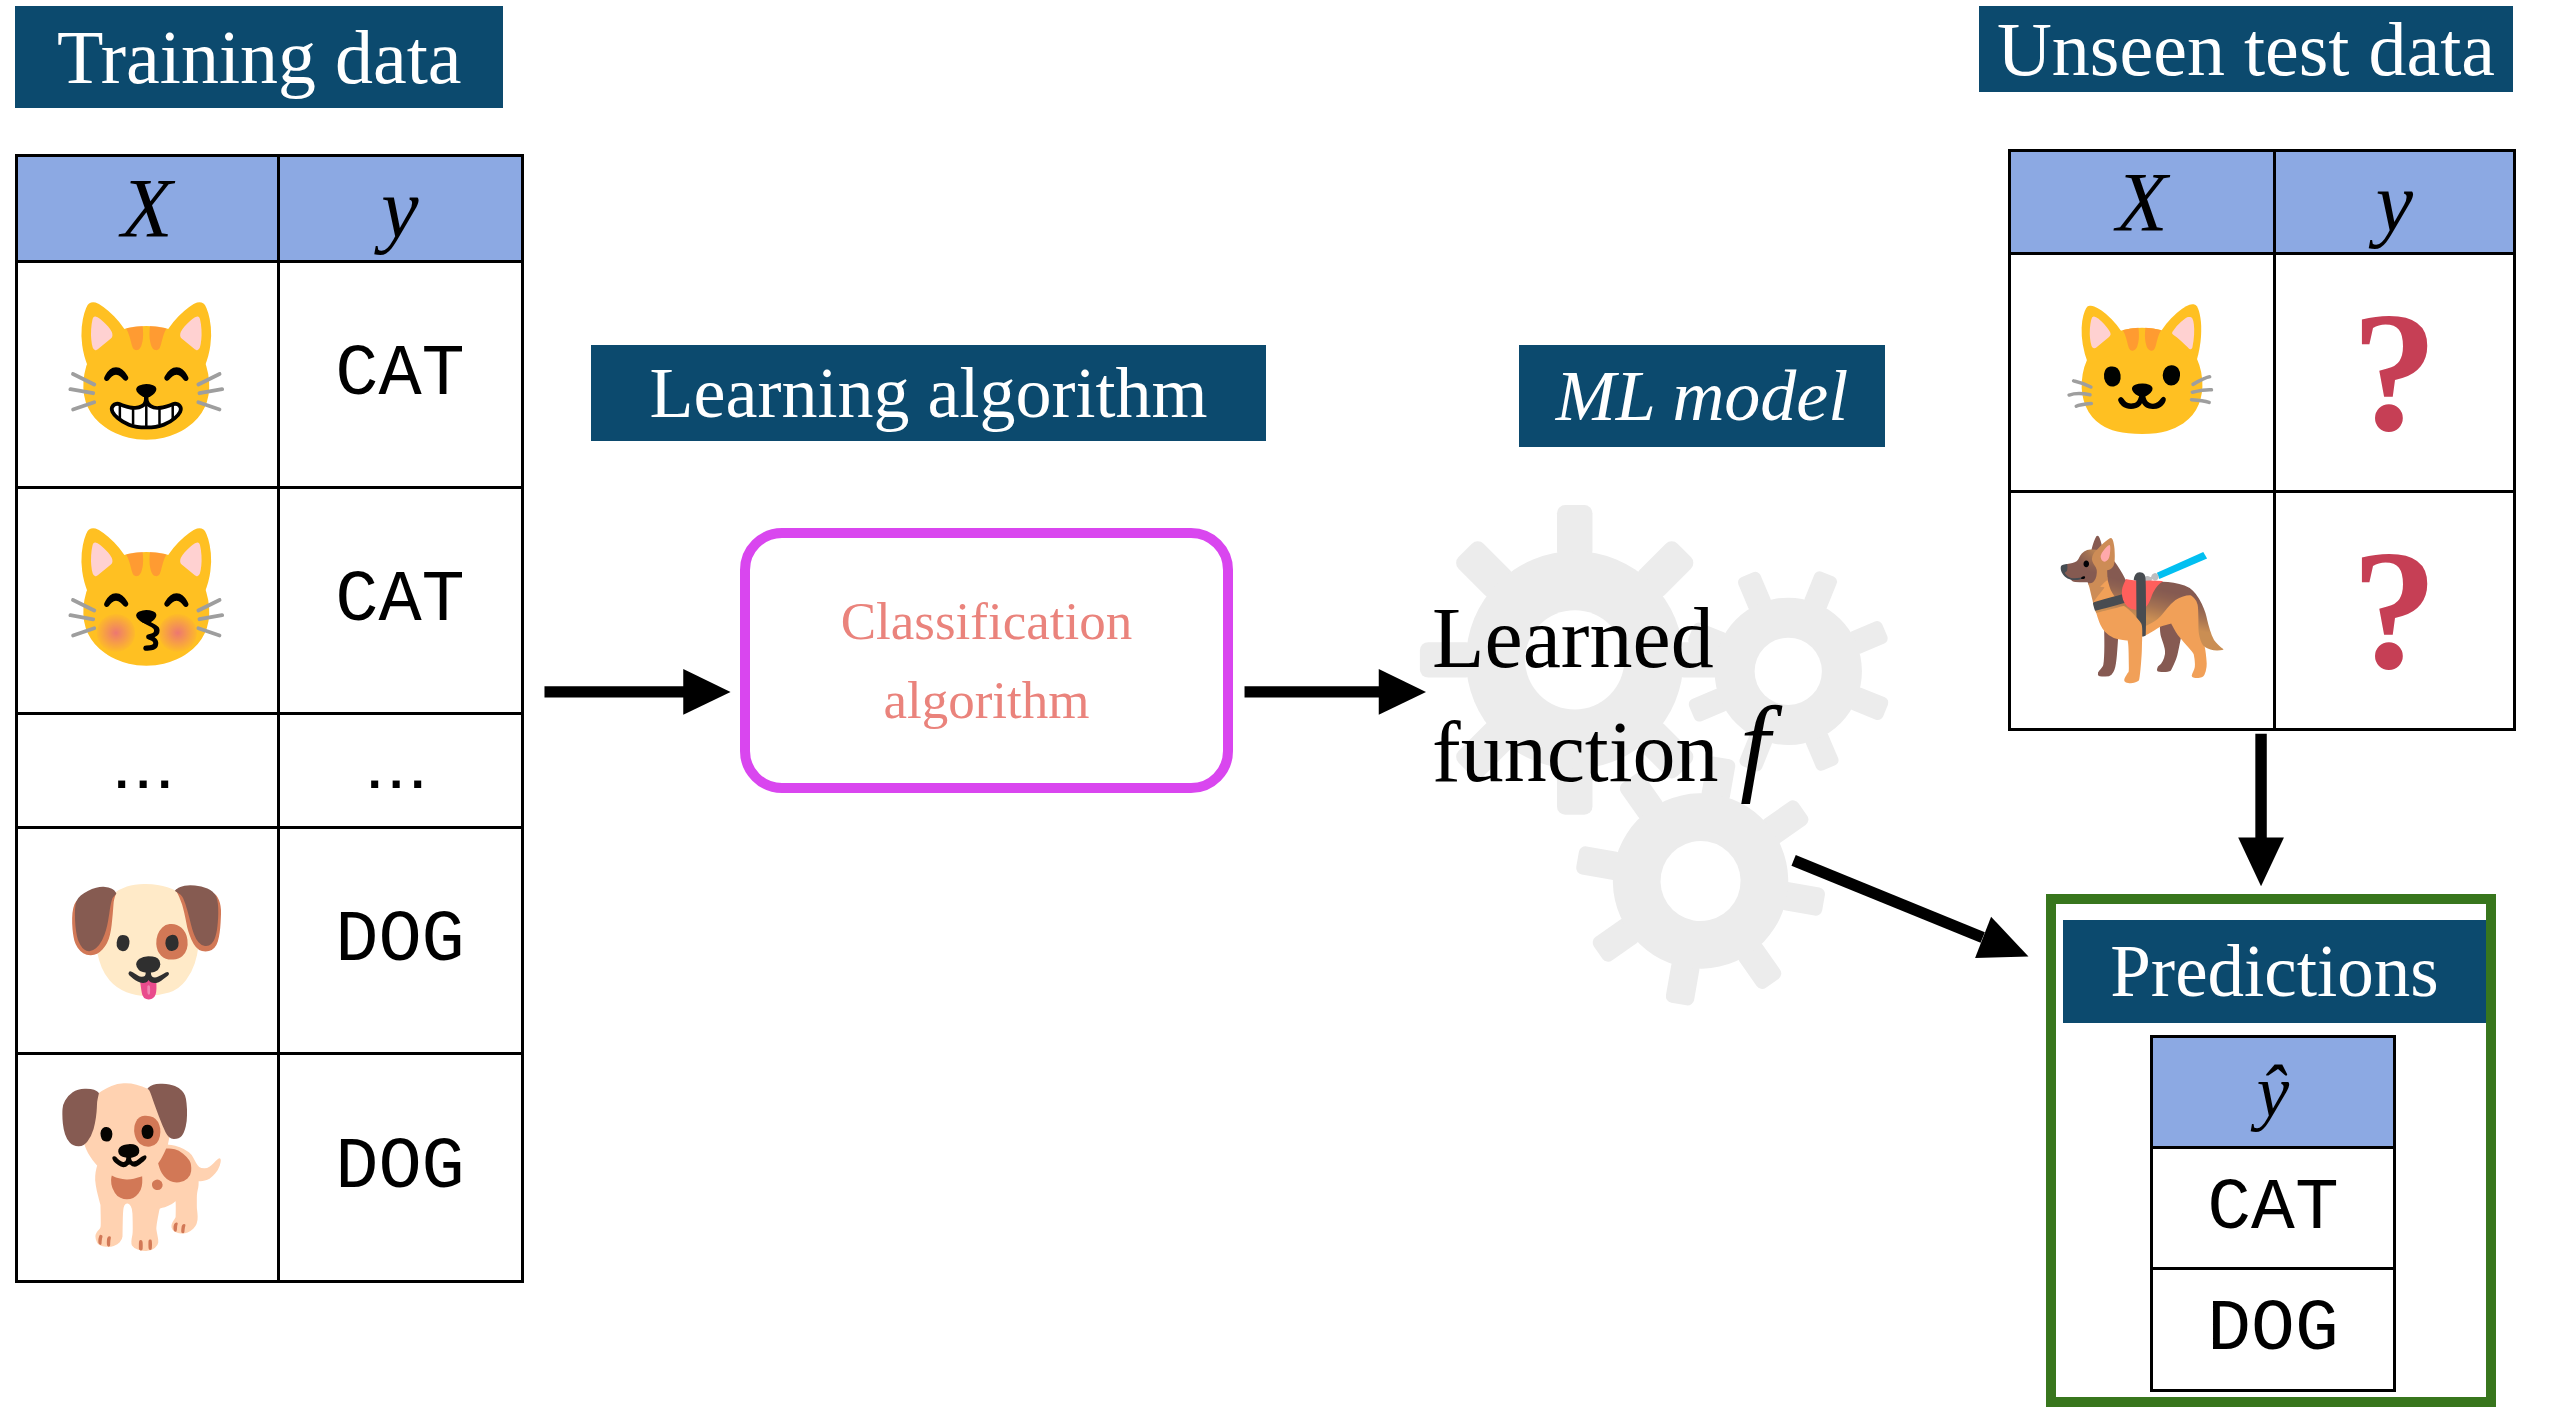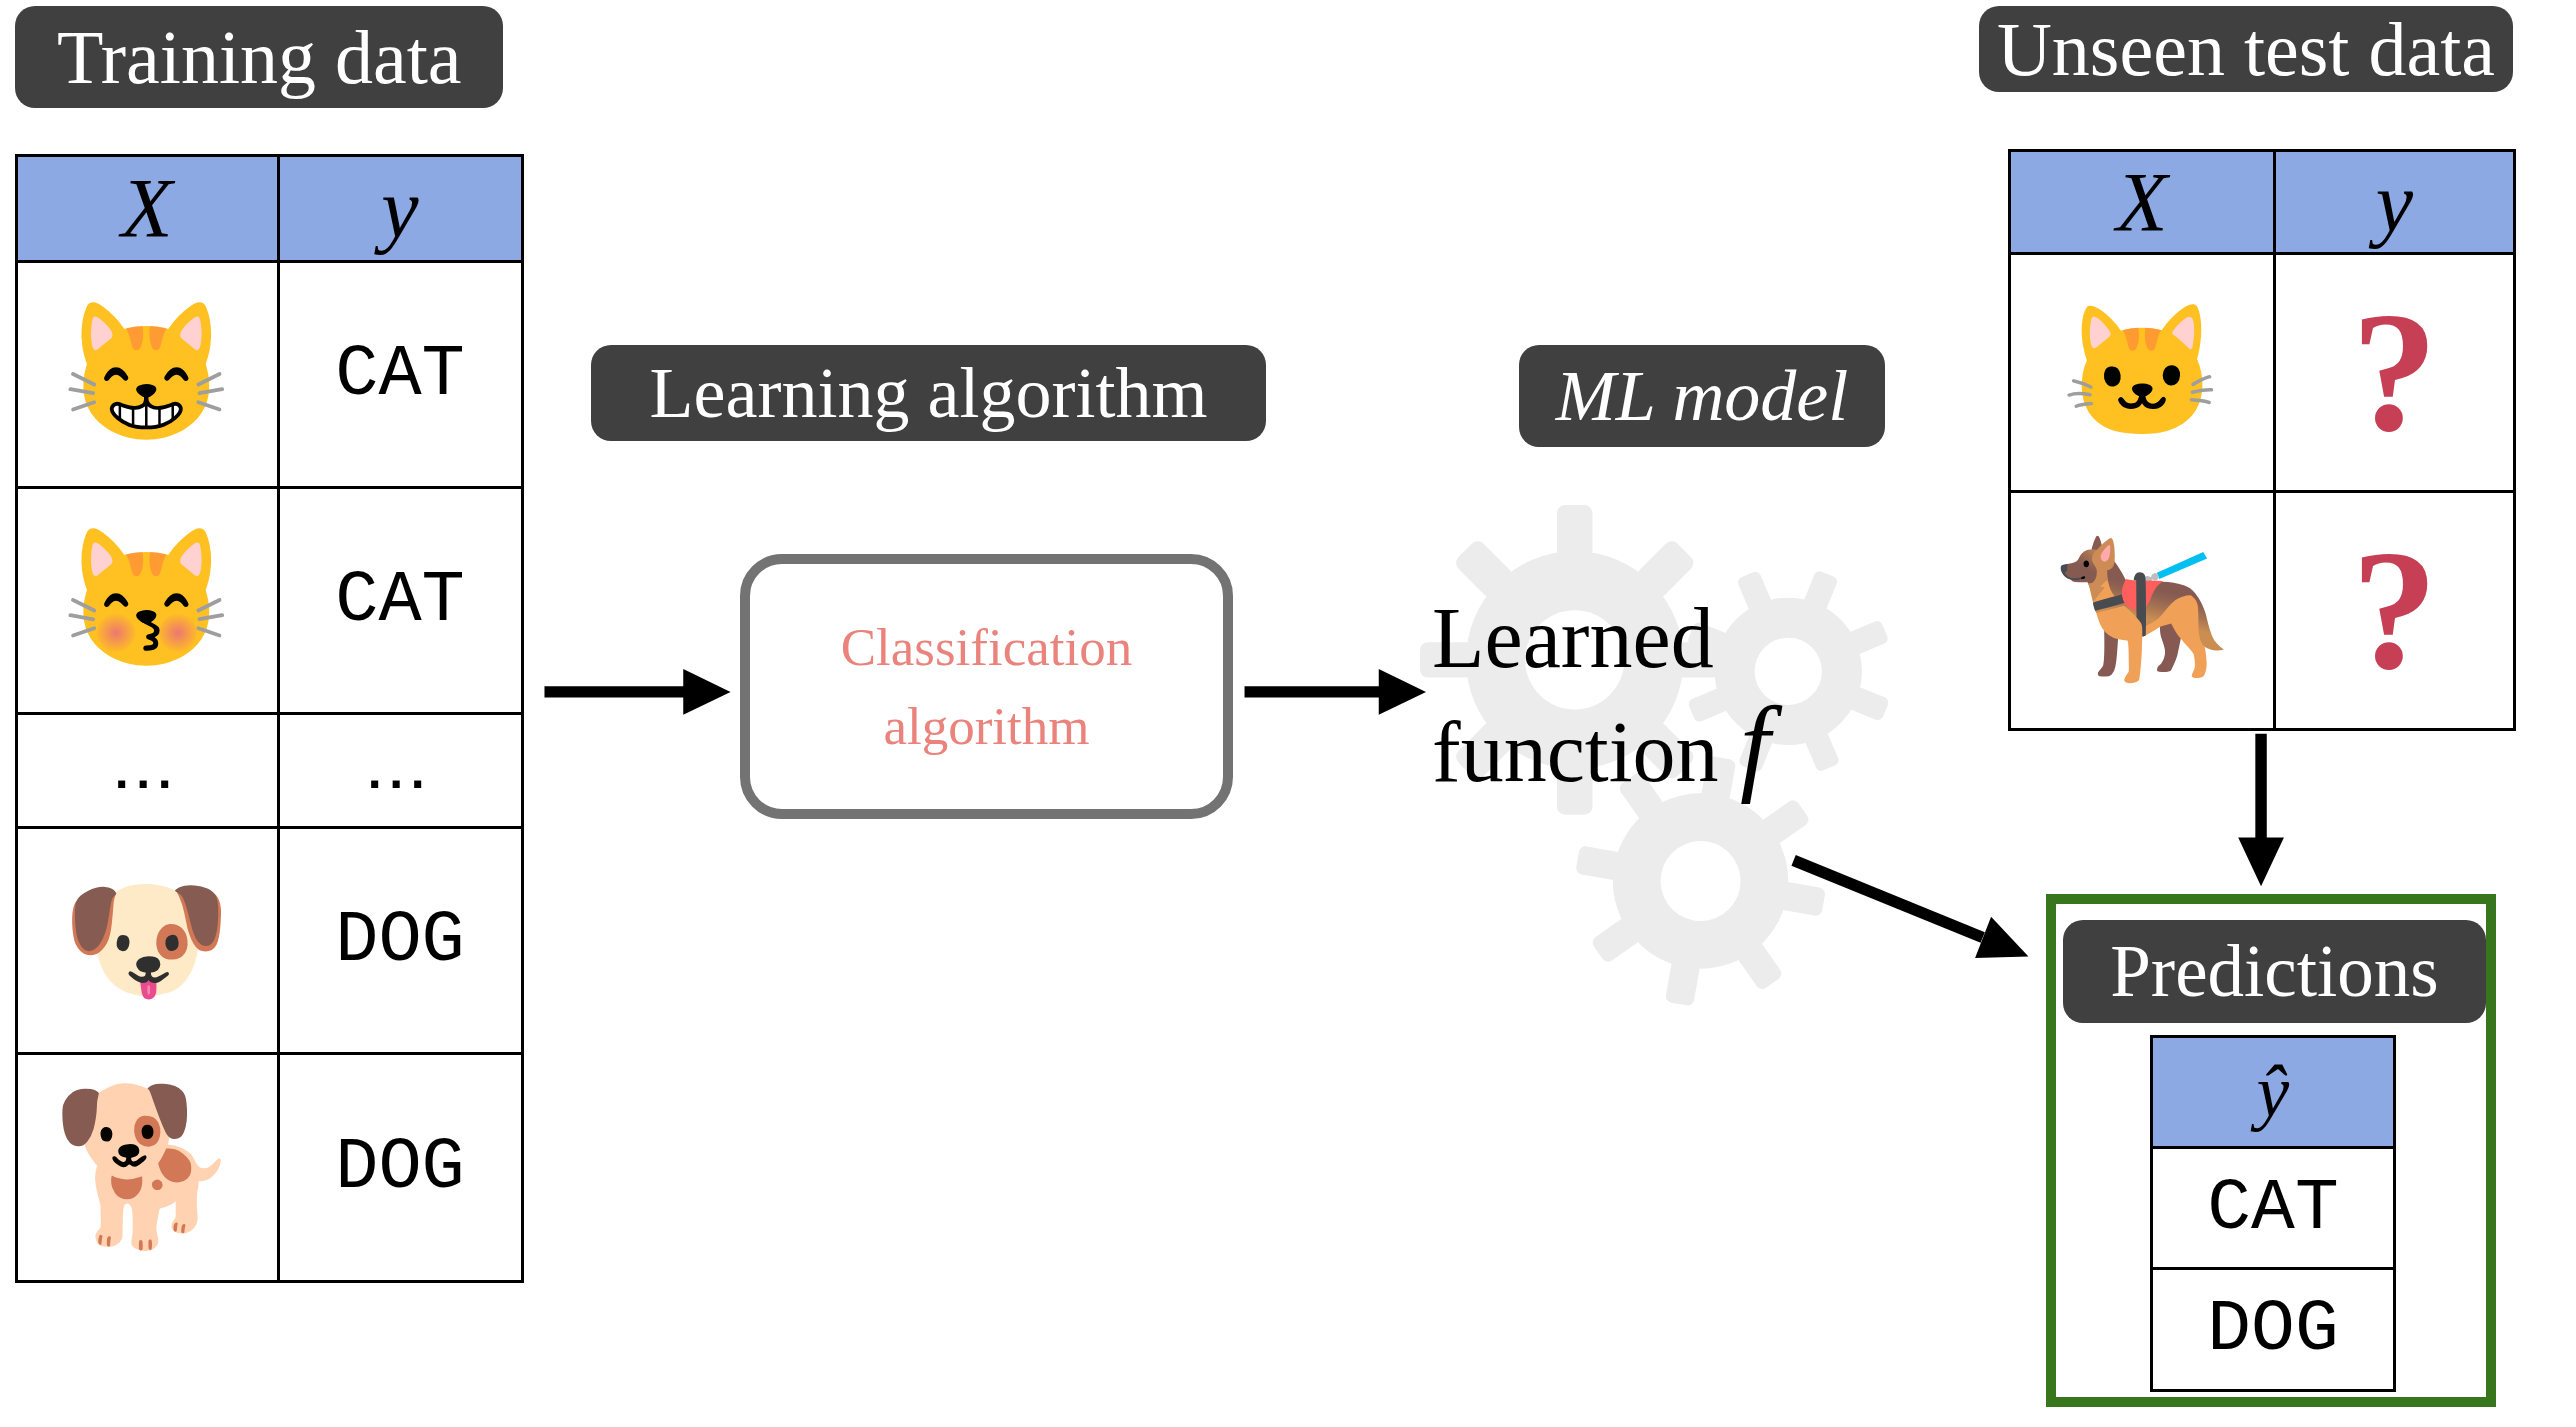--- a/index.html
+++ b/index.html
@@ -1,41 +1,41 @@
 <!DOCTYPE html>
 <html style="font-size:12.2px"><head>
 <meta charset="utf-8">
 <style>
   html,body{margin:0;padding:0;background:#ffffff;}
   #stage{position:relative;width:2576px;height:1428px;background:#ffffff;overflow:hidden;
          font-family:"Liberation Serif","DejaVu Serif",serif;}
 
   
-  .tlabel{position:absolute;background:#404040;color:#ffffff;display:flex;
-          align-items:center;justify-content:center;white-space:nowrap;border-radius:20px;}
+  .tlabel{position:absolute;background:#0c4a6e;color:#ffffff;display:flex;
+          align-items:center;justify-content:center;white-space:nowrap;}
   .tlabel-top{font-size:76px;}
   .tlabel-mid{font-size:72px;}
 
   
   .dtable{position:absolute;border:3.1px solid #000;background:#fff;display:flex;flex-direction:column;box-sizing:border-box;}
   .drow{display:flex;flex:0 0 auto;}
   .drow + .drow{border-top:3.1px solid #000;}
   .dcell{display:flex;align-items:center;justify-content:center;box-sizing:border-box;}
   .dcell + .dcell{border-left:3.1px solid #000;}
   .hcell{background:#8CA9E3;font-style:italic;font-size:84px;color:#000;}
   .labelcell{font-family:Liberation Mono, monospace;font-size:72px;color:#000;}
   .emoji{font-size:137px;line-height:1;}
   .emoji-big{font-size:153px;line-height:1;}
   .dots{font-family:"Liberation Sans","DejaVu Sans",sans-serif;font-weight:bold;
         font-size:50px;letter-spacing:7.6px;color:#000;}
   .qmark{font-size:172px;font-weight:bold;color:#C63F55;}
 
   
-  #classification-box{position:absolute;left:740px;top:554px;width:493px;height:265px;box-sizing:border-box;
-    border:10px solid #737373;border-radius:42px;background:#fff;display:flex;flex-direction:column;
+  #classification-box{position:absolute;left:740px;top:528px;width:493px;height:265px;box-sizing:border-box;
+    border:10px solid #d946ef;border-radius:42px;background:#fff;display:flex;flex-direction:column;
     align-items:center;justify-content:center;color:#EA837C;font-size:53px;line-height:79px;text-align:right;}
 
   
   #learned-caption{position:absolute;left:1432px;top:581px;width:595px;color:#000;
     font-size:86px;line-height:114px;z-index:3;}
   .fchar{font-style:italic;font-size:108px;line-height:0;}
 
   
   #predictions-box{position:absolute;left:2046px;top:894px;width:450px;height:513px;
     box-sizing:border-box;border:10.7px solid #38761D;background:#fff;}

